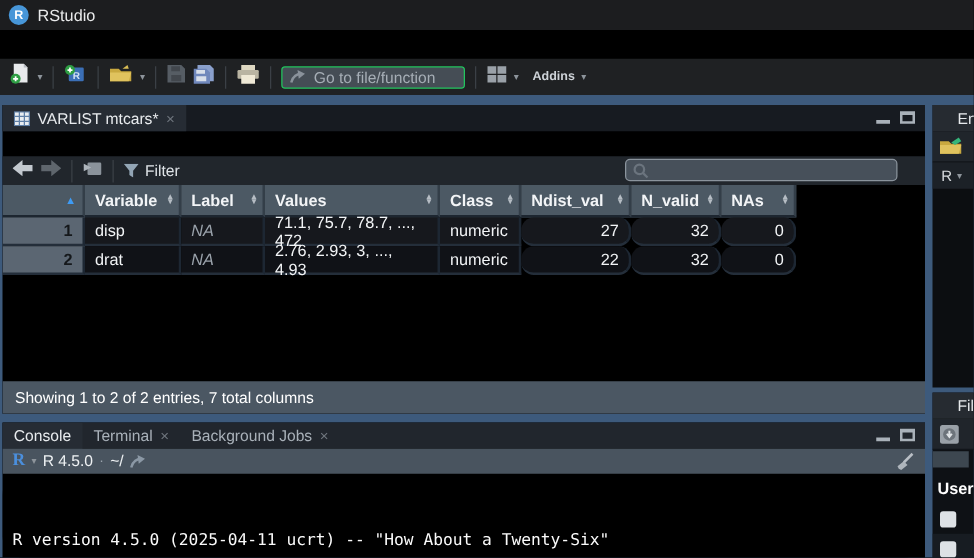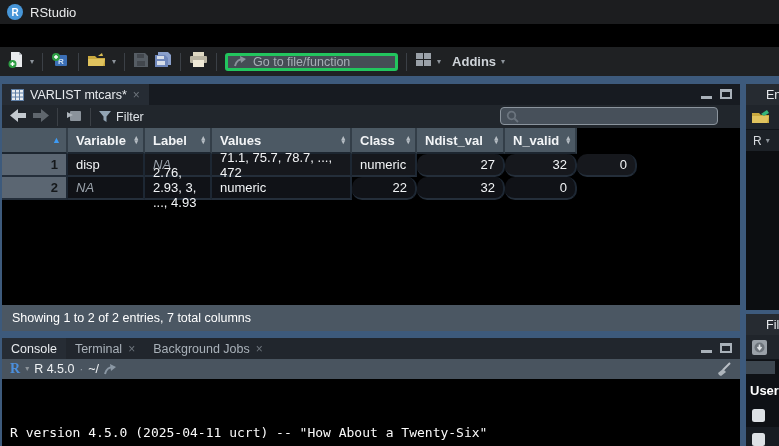--- a/index.html
+++ b/index.html
@@ -17,24 +17,24 @@
   
   .menubar { position:absolute; top:24px; left:0; right:0; height:23px; background:#141517;
              display:flex; align-items:center; padding-left:1px; }
   .menu-item { color:#e4e6e8; font-size:13px; padding:0 9px; line-height:23px; cursor:default; }
 
   
   .toolbar { position:absolute; top:47px; left:0; right:0; height:29px; background:#1f2123;
              display:flex; align-items:center; gap:5px; padding-left:7px; }
   .tsep { width:1px; height:18px; background:#3b4046; margin:0 3px; }
   .caret { color:#8d949b; font-size:8px; line-height:8px; }
-  .goto-box { display:flex; align-items:center; gap:6px; width:173px; height:18px;
-              background:#454d55; border:3px solid #22c55e; border-radius:3px; padding:0 6px; }
+  .goto-box { display:flex; align-items:center; gap:6px; width:147px; height:18px;
+              background:#454d55; border:1px solid #22c55e; border-radius:3px; padding:0 6px; }
   .goto-text { color:#a6aeb6; font-size:12.5px; white-space:nowrap; overflow:hidden; }
-  .addins-label { color:#ced3d8; font-size:13px; font-weight:bold; }
+  .addins-label { color:#ced3d8; font-size:10px; font-weight:bold; }
 
   
   .main { position:absolute; top:76px; left:0; right:0; bottom:0; background:#3d5a7c; }
   .pane { position:absolute; background:#000; overflow:hidden; }
   .source-pane  { left:2px; top:8px;   width:738px; height:247px; }
   .console-pane { left:2px; top:262px; width:738px; height:108px; }
   .env-pane     { left:746px; top:8px;   width:33px; height:226px; background:#0c0e11; }
   .files-pane   { left:746px; top:238px; width:33px; height:132px; background:#0e1115; }
 
   
@@ -42,21 +42,21 @@
   .tab { height:21px; display:flex; align-items:center; gap:6px; padding:0 9px;
          color:#a9b1b9; font-size:12.5px; white-space:nowrap; }
   .tab.active { background:#262c34; color:#e8ebee; }
   .tab .close-x { color:#6f767e; font-size:12px; line-height:12px; }
   .winbtns { position:absolute; right:8px; top:5px; display:flex; gap:8px; align-items:center; }
   .ico-min { width:11px; height:9px; border-bottom:3px solid #a9b1b9; }
   .ico-max { width:12px; height:10px; border:2px solid #a9b1b9; border-top-width:3px; }
 
   
   .src-toolbar { height:23px; background:#21262c; display:flex; align-items:center;
-                 gap:5px; padding-left:8px; position:relative; }
+                 gap:5px; padding-left:8px; position:relative;margin-top:20px; }
   .filter-btn { display:flex; align-items:center; gap:5px; color:#dfe3e7; font-size:12.5px; }
   .search-box { position:absolute; right:22px; top:2px; width:218px; height:18px;
                 background:#47505a; border:1px solid #8b949d; border-radius:4px;
                 display:flex; align-items:center; padding-left:5px; }
 
   
   .tbl { width:635px; font-size:13px; color:#f2f4f6; }
   .tbl-row { display:grid; grid-template-columns:66px 77px 67px 140px 65px 88px 72px 60px; }
   .th { background:#4c5964; font-weight:bold; height:26px; display:flex; align-items:center;
         justify-content:space-between; padding:0 5px 0 8px; border-right:2px solid #333e48;
@@ -270,33 +270,41 @@
                 <span>▾</span>
               </span>
             </div>
           <div class="th">
               <span>N_valid</span>
               <span class="sort">
                 <span>▴</span>
                 <span>▾</span>
               </span>
             </div>
+          <div class="th">
+              <span>NAs</span>
+              <span class="sort">
+                <span>▴</span>
+                <span>▾</span>
+              </span>
+            </div>
         </div>
         <div class="tbl-row">
           <div class="td rownum">1</div>
           <div class="td">disp</div>
           <div class="td na">NA</div>
           <div class="td">71.1, 75.7, 78.7, ..., 472</div>
           <div class="td">numeric</div>
           <div class="td num">27</div>
           <div class="td num">32</div>
           <div class="td num">0</div>
         </div>
         <div class="tbl-row alt">
           <div class="td rownum">2</div>
+          <div class="td">drat</div>
           <div class="td na">NA</div>
           <div class="td">2.76, 2.93, 3, ..., 4.93</div>
           <div class="td">numeric</div>
           <div class="td num">22</div>
           <div class="td num">32</div>
           <div class="td num">0</div>
         </div>
       </div>
 
       <div class="status-bar">

